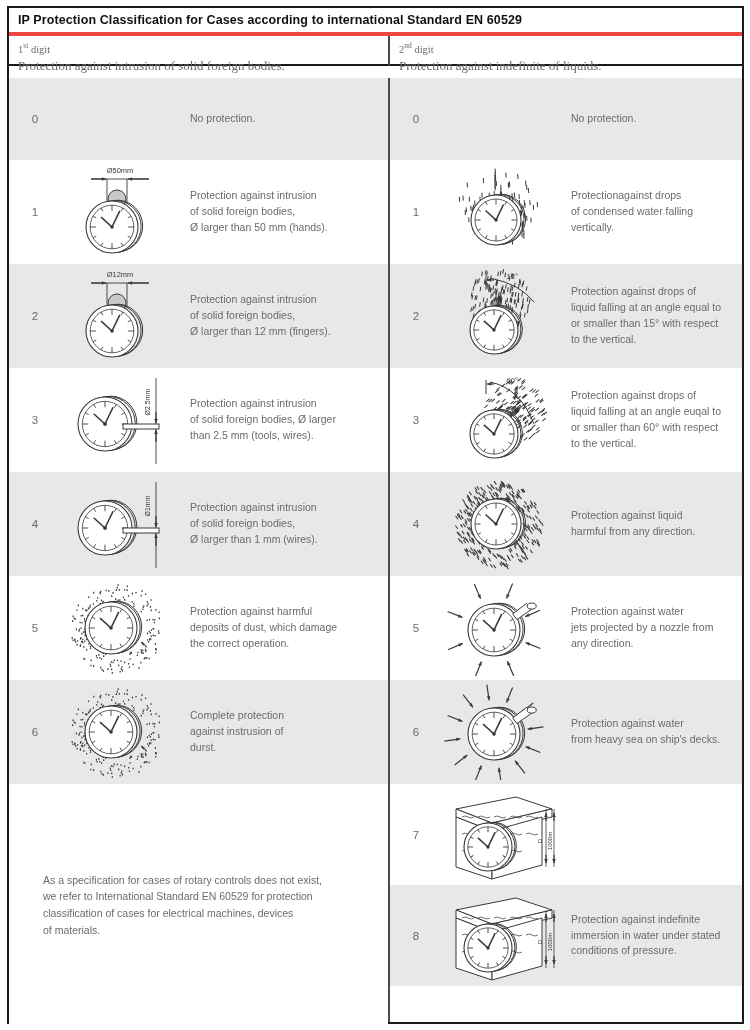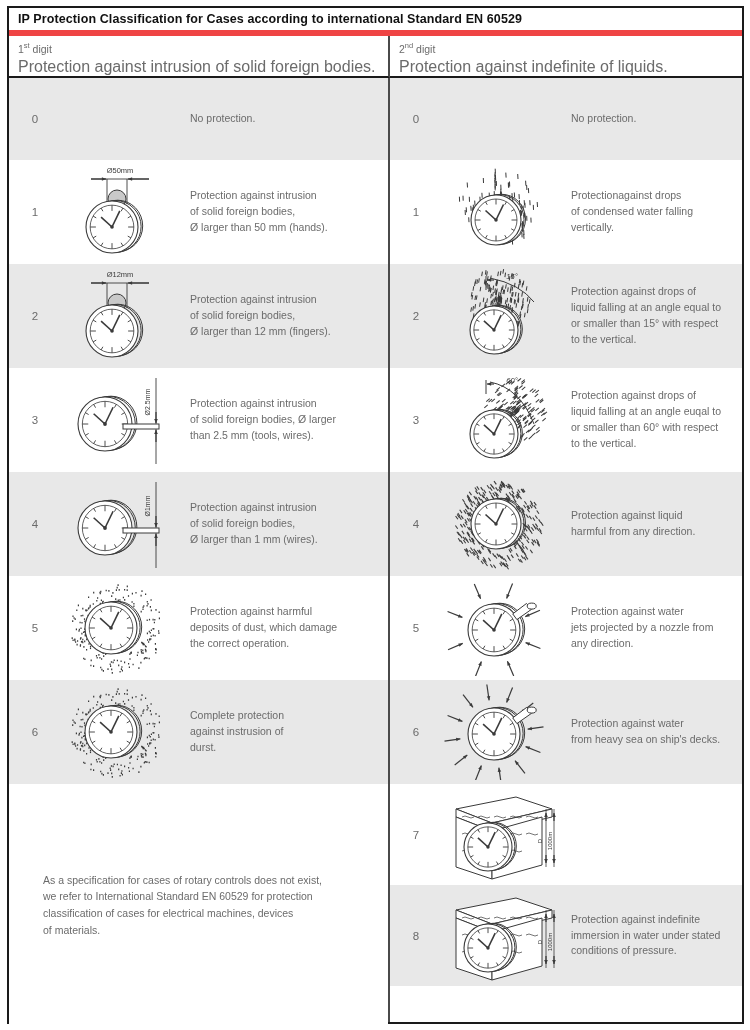--- a/index.html
+++ b/index.html
@@ -19,42 +19,43 @@
     left: 7px; top: 6px;
     width: 737px; height: 1018px;
     border: 2px solid #1a1a1a;
     background: #ffffff;
   }
   
   .title-bar {
     position: absolute;
     left: 0; top: 0;
     width: 100%; height: 28px;
-    border-bottom: 6px solid #ef4444;
+    border-bottom: 4px solid #ef4444;
     display: flex; align-items: center;
     padding-left: 9px;
     background: #ffffff;
   }
   .title-text {
     font-size: 12.5px; font-weight: bold; color: #111;
     letter-spacing: 0.1px;
   }
   
   .col-head {
     position: absolute;
-    top: 28px; height: 42px;
+    top: 28px; height: 30px;
     border-bottom: 2px solid #1a1a1a;
     padding: 5px 0 8px 9px;
     background: #ffffff;
+    font-family: Liberation Serif, serif;
   }
   .col-head.left  { left: 0; width: 381px; border-right: 2px solid #4a4a4a; }
   .col-head.right { left: 381px; right: 0; }
   .digit-label { font-size: 10.5px; color: #6b6b6b; line-height: 1.35; }
   .digit-label sup { font-size: 7.5px; vertical-align: super; }
-  .digit-desc  { font-size: 16px; color: #6b6b6b; line-height: 1.4; }
+  .digit-desc  { font-size: 13px; color: #6b6b6b; line-height: 1.4; }
 
   
   .body-wrap { position: absolute; left: 0; top: 70px; right: 0; bottom: 0; }
   .col {
     position: absolute; top: 0; bottom: 0;
   }
   .col.left  { left: 0; width: 381px; border-right: 2px solid #4a4a4a; }
   .col.right { left: 381px; right: 0; }
 
   .row {

